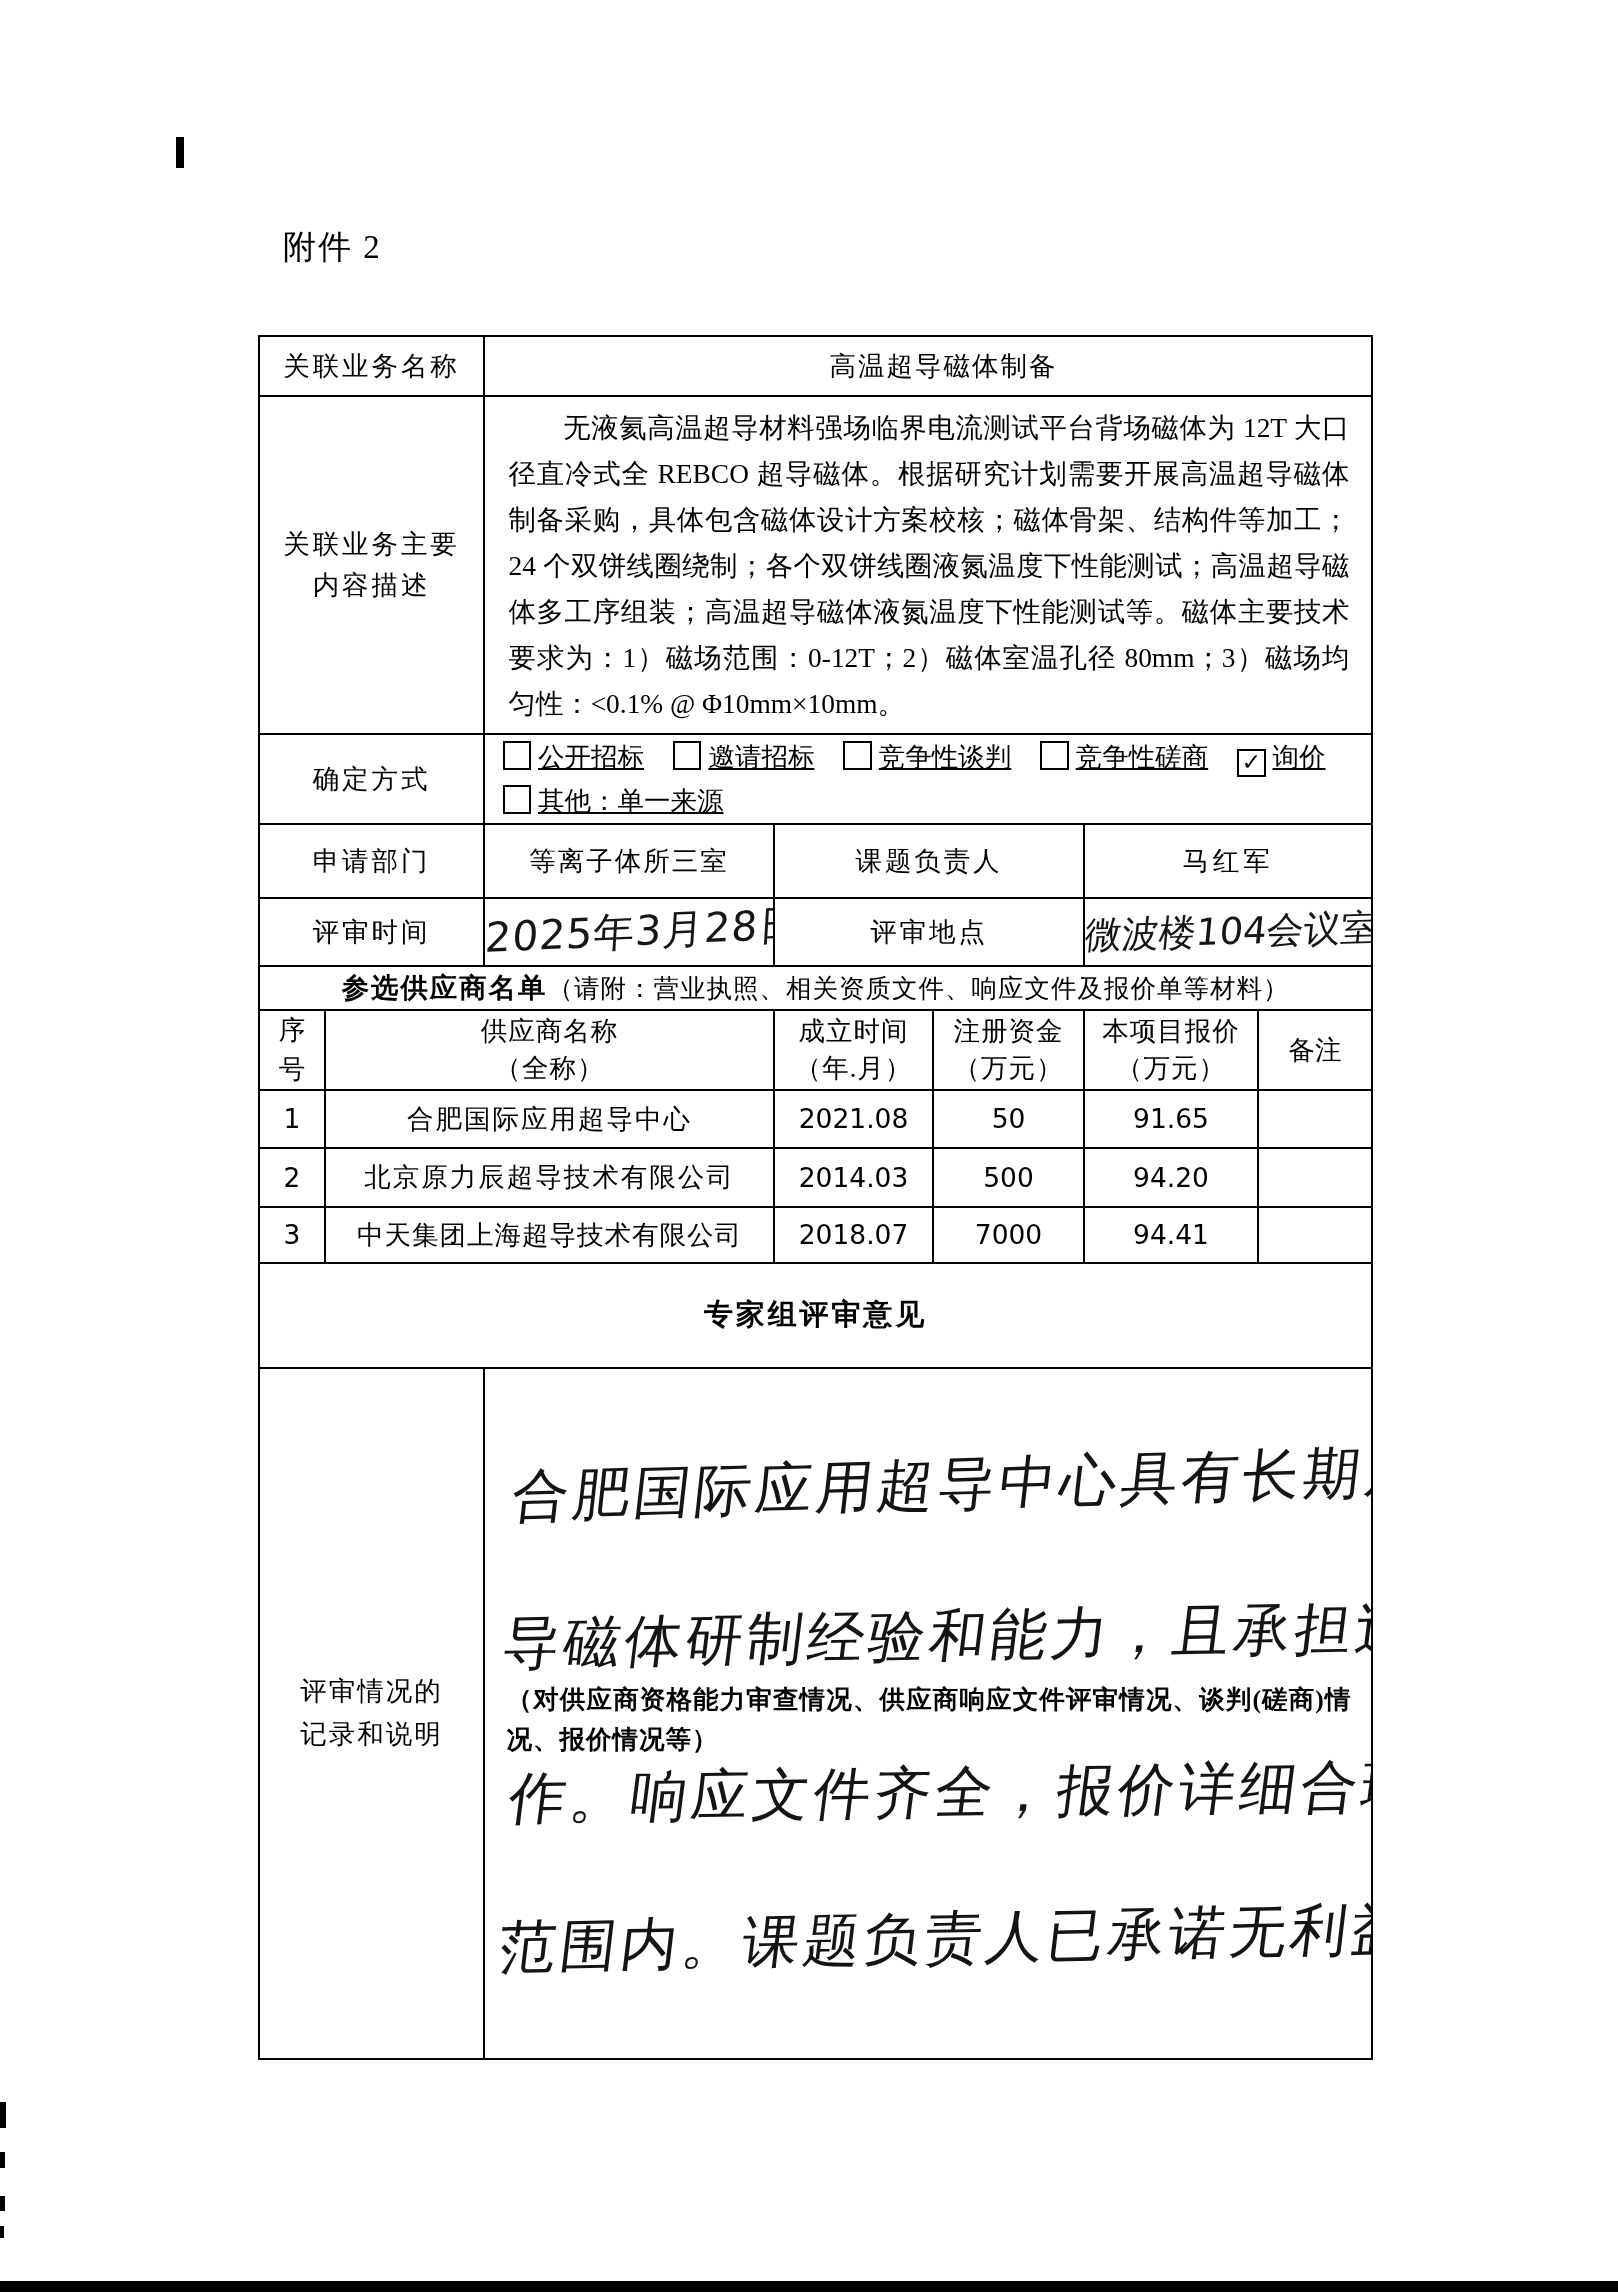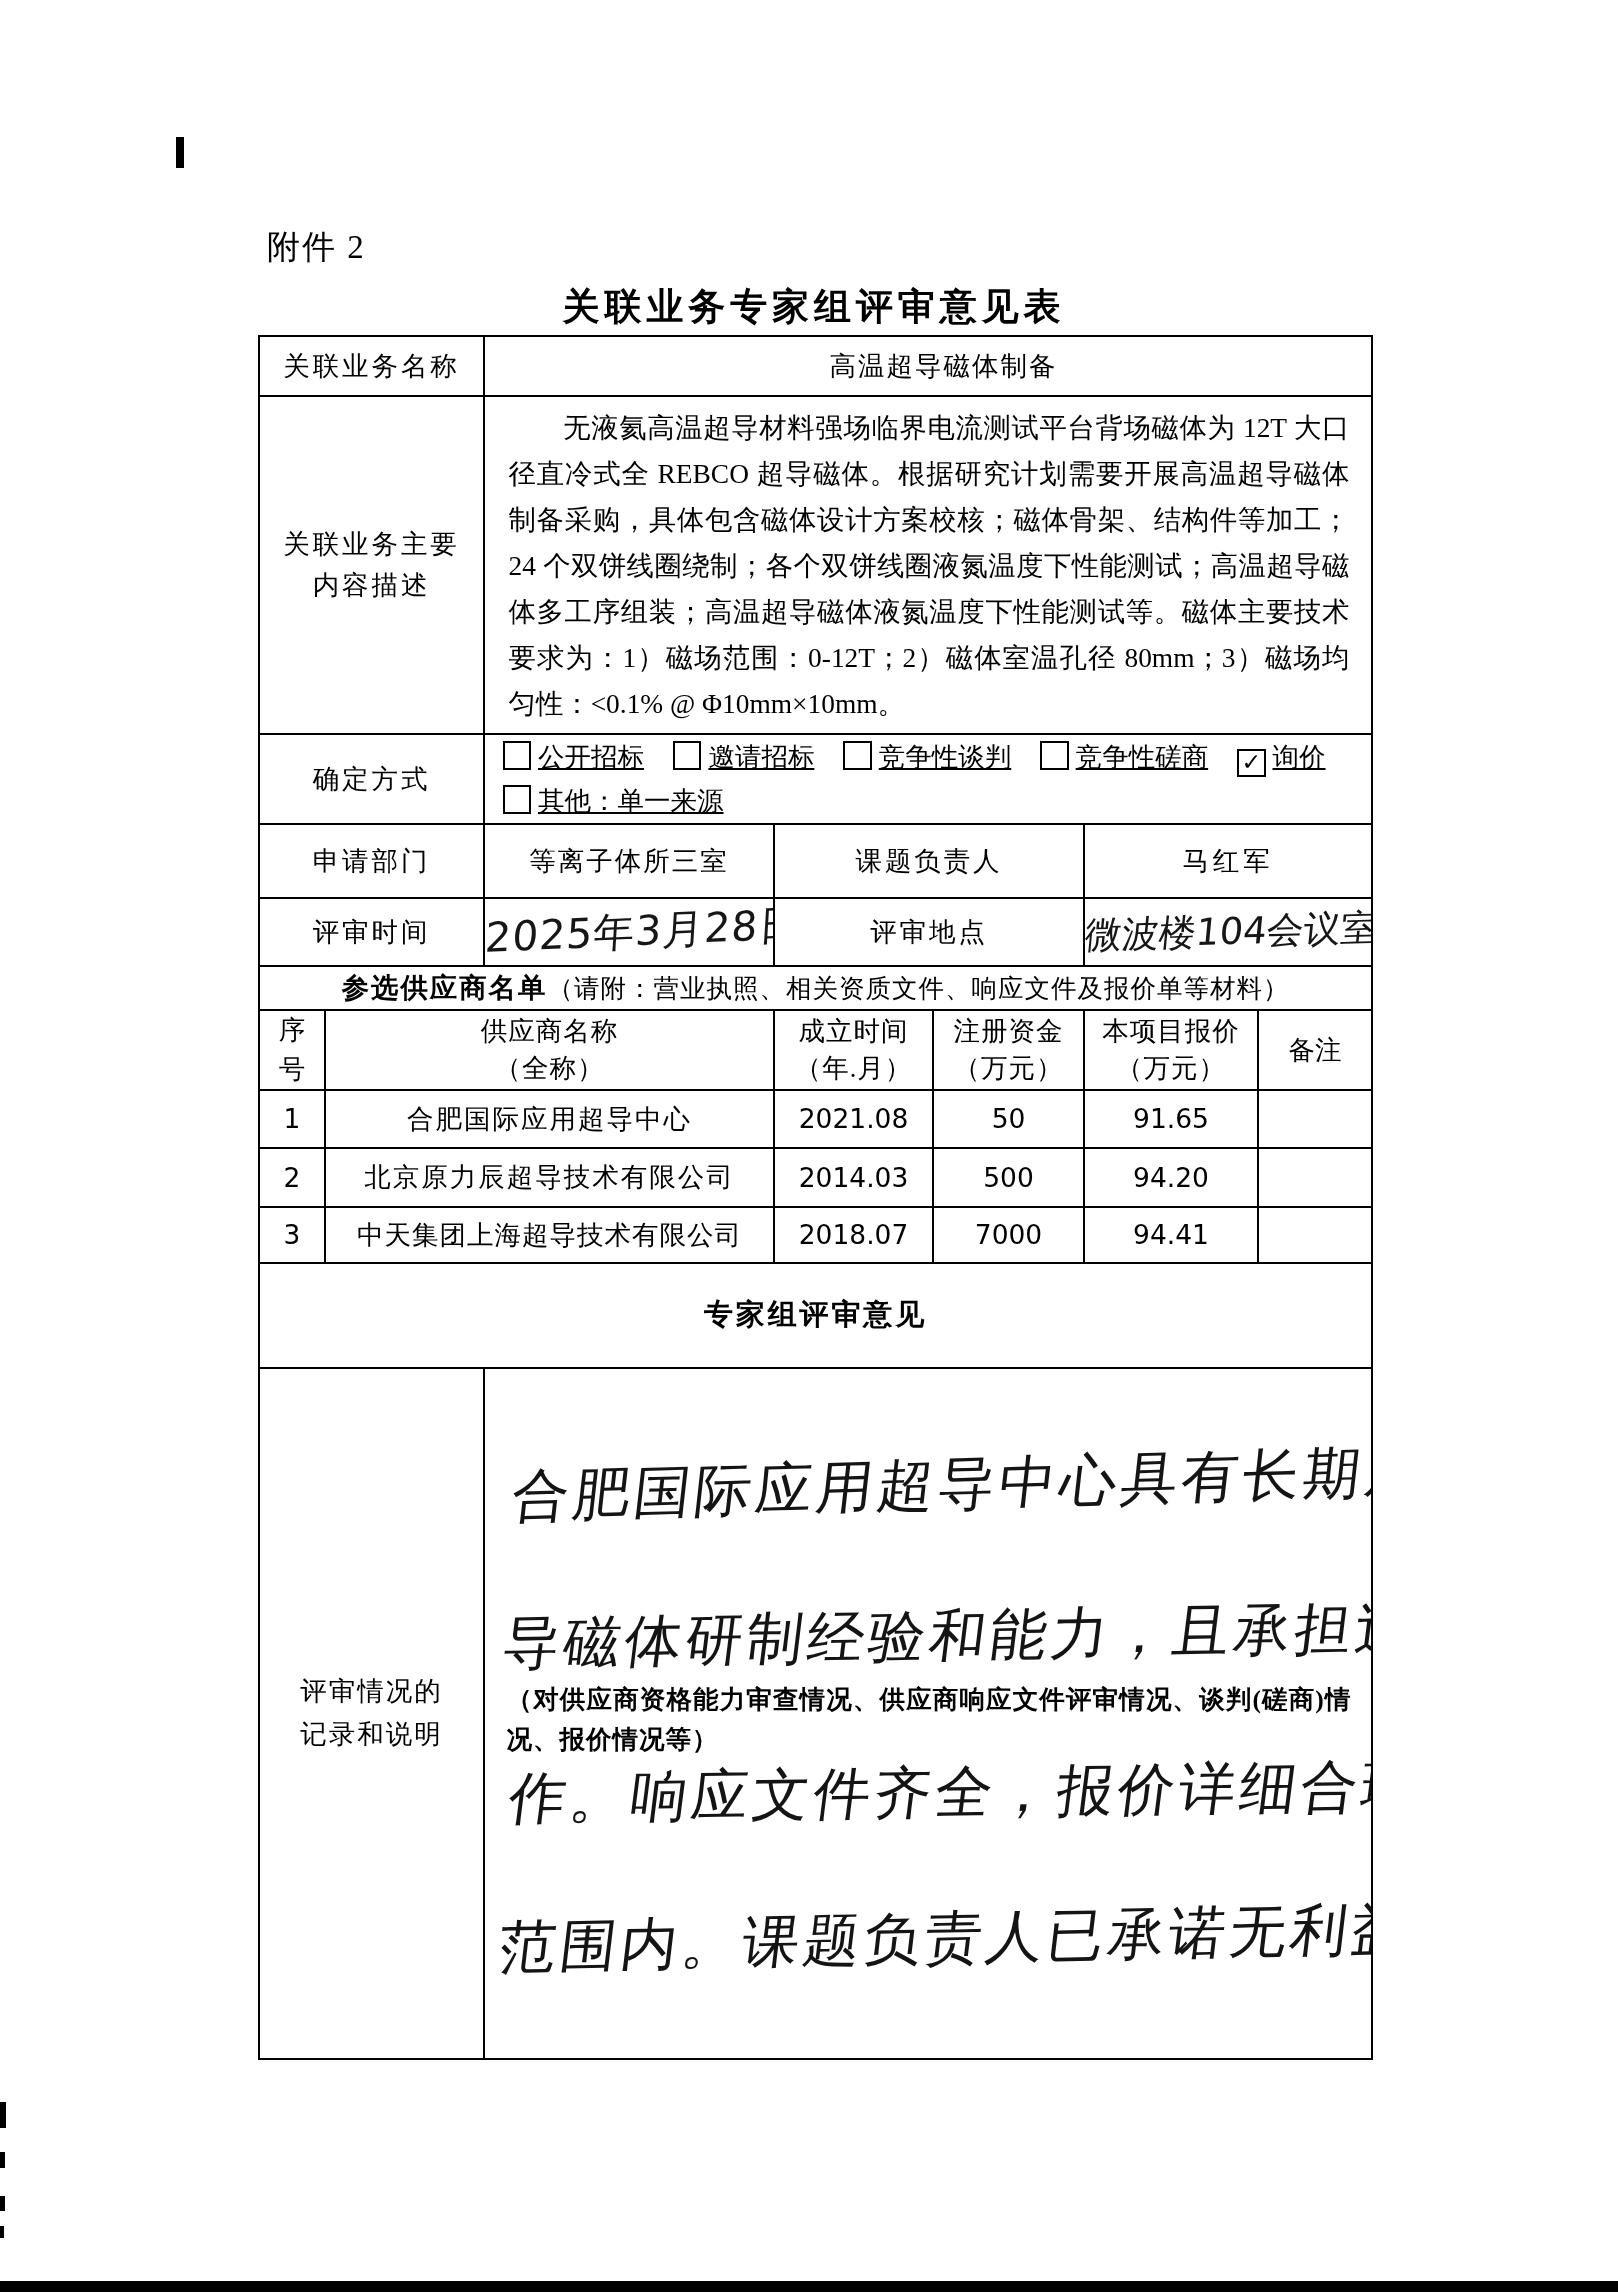--- a/index.html
+++ b/index.html
@@ -1,18 +1,18 @@
 <!DOCTYPE html>
 <html><head>
 <meta charset="utf-8">
 <style>
   html,body{margin:0;padding:0;background:#e8e8e8;}
   .page{position:relative;width:1618px;height:2293px;background:#ffffff;overflow:hidden;
         font-family:"Liberation Serif","DejaVu Serif",serif;color:#000;}
-  .attachment{position:absolute;left:267px;top:225px;font-size:33px;letter-spacing:2px;}
+  .attachment{position:absolute;left:283px;top:225px;font-size:33px;letter-spacing:2px;}
   .doc-title{position:absolute;left:258px;top:282px;width:1112px;text-align:center;
              font-family:"Liberation Sans","DejaVu Sans",sans-serif;font-weight:700;
              font-size:37px;letter-spacing:4.9px;}
   table.form{position:absolute;left:258px;top:335px;width:1112px;border-collapse:collapse;table-layout:fixed;padding-left:44px;}
   table.form td{border:2.5px solid #000;vertical-align:middle;text-align:center;
                 font-size:26.5px;padding:0;overflow:hidden;}
   .lab{letter-spacing:2.9px;}
   .lab-wrap{width:178px;margin:0 auto;letter-spacing:2.9px;line-height:41px;}
   .lab-wrap5{width:149px;margin:0 auto;letter-spacing:2px;line-height:43px;}
   td.left{text-align:left;}
@@ -42,21 +42,20 @@
   .hw-date{font-size:41px;transform:rotate(-2.5deg) skewX(-6deg);letter-spacing:1px;}
   .hw-place{font-size:37px;transform:rotate(-1.5deg) skewX(-7deg);letter-spacing:0;}
   .artifact{position:absolute;background:#000;}
 </style>
 </head>
 <body>
 
 <div class="page">
 
   <div class="attachment">附件 2</div>
-  <div class="doc-title">关联业务专家组评审意见表</div>
 
   <table class="form">
     <colgroup>
       <col style="width:66px">
         <col style="width:159px">
         <col style="width:290px">
       <col style="width:159px">
         <col style="width:151px">
         <col style="width:174px">
         <col style="width:114px">

